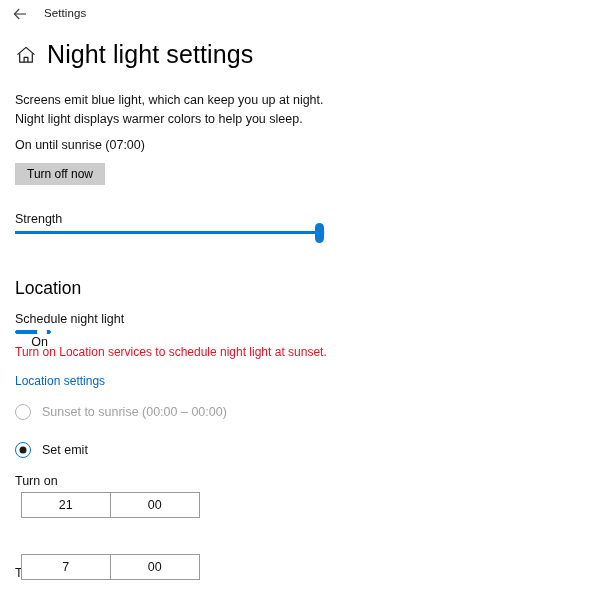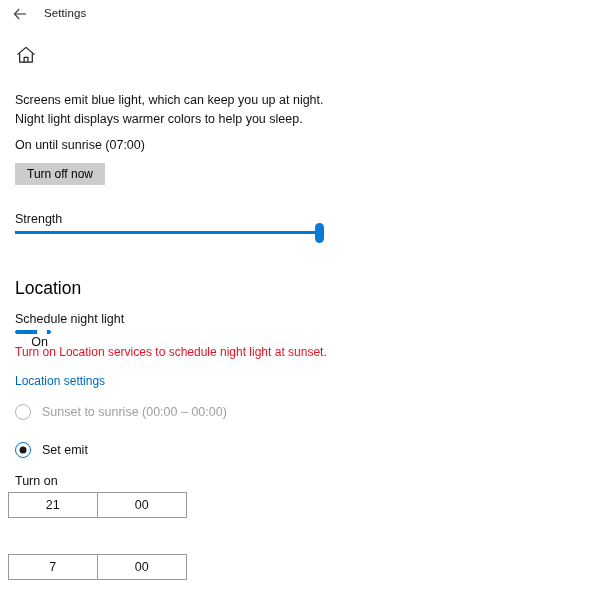--- a/index.html
+++ b/index.html
@@ -255,21 +255,21 @@
     left: 15px;
     font-size: 12.5px;
     line-height: 17px;
     color: #111111;
   }
   .time-label.on { top: 473px; }
   .time-label.off { top: 565px; }
 
   .time-group {
     position: absolute;
-    left: 8px;
+    left: 21px;
     width: 179px; height: 26px;
     display: flex;
     border: 1px solid #9a9a9a;
     box-sizing: border-box;
     background: #3b82f6;
   }
   .time-group.on { top: 492px; }
   .time-group.off { top: 554px; }
 
   .time-box {
@@ -302,20 +302,21 @@
 </div>
 
 <div class="page-head">
   <div class="home-icon">
     <svg width="22" height="22" viewBox="0 0 22 22" aria-hidden="true">
       <path d="M2.5 10.6 L11 3.4 L19.5 10.6" fill="none" stroke="#1a1a1a" stroke-width="1.2" stroke-linejoin="round"></path>
       <path d="M4.7 9.6 V18.2 H17.3 V9.6" fill="none" stroke="#1a1a1a" stroke-width="1.2" stroke-linejoin="round"></path>
       <path d="M9.1 18.2 V13.3 H12.9 V18.2" fill="none" stroke="#1a1a1a" stroke-width="1.2" stroke-linejoin="round"></path>
     </svg>
   </div>
+  <div class="page-title">Night light settings</div>
 </div>
 
 <div class="desc">Screens emit blue light, which can keep you up at night. Night light displays warmer colors to help you sleep.</div>
 <div class="status-line">On until sunrise (07:00)</div>
 
 <button class="turnoff-btn">Turn off now</button>
 
 <div class="strength-label">Strength</div>
 <div class="slider">
   <div class="slider-track"></div>

